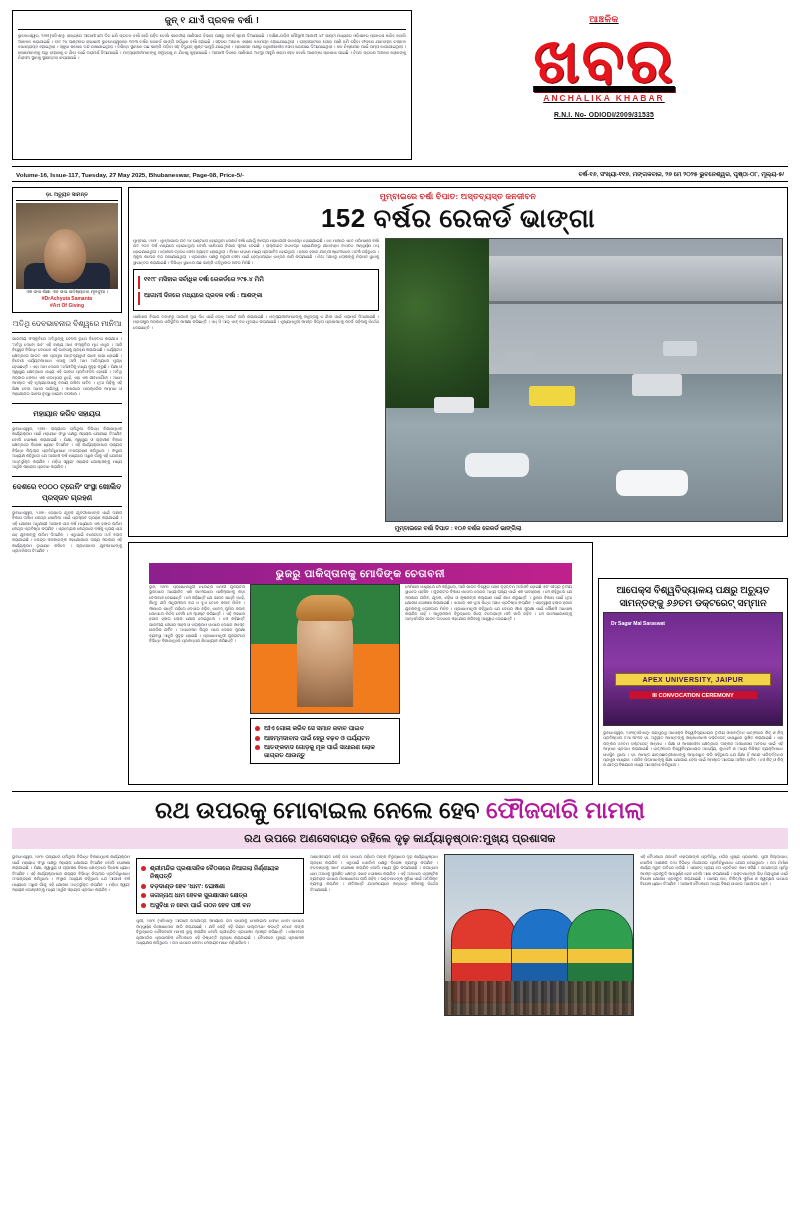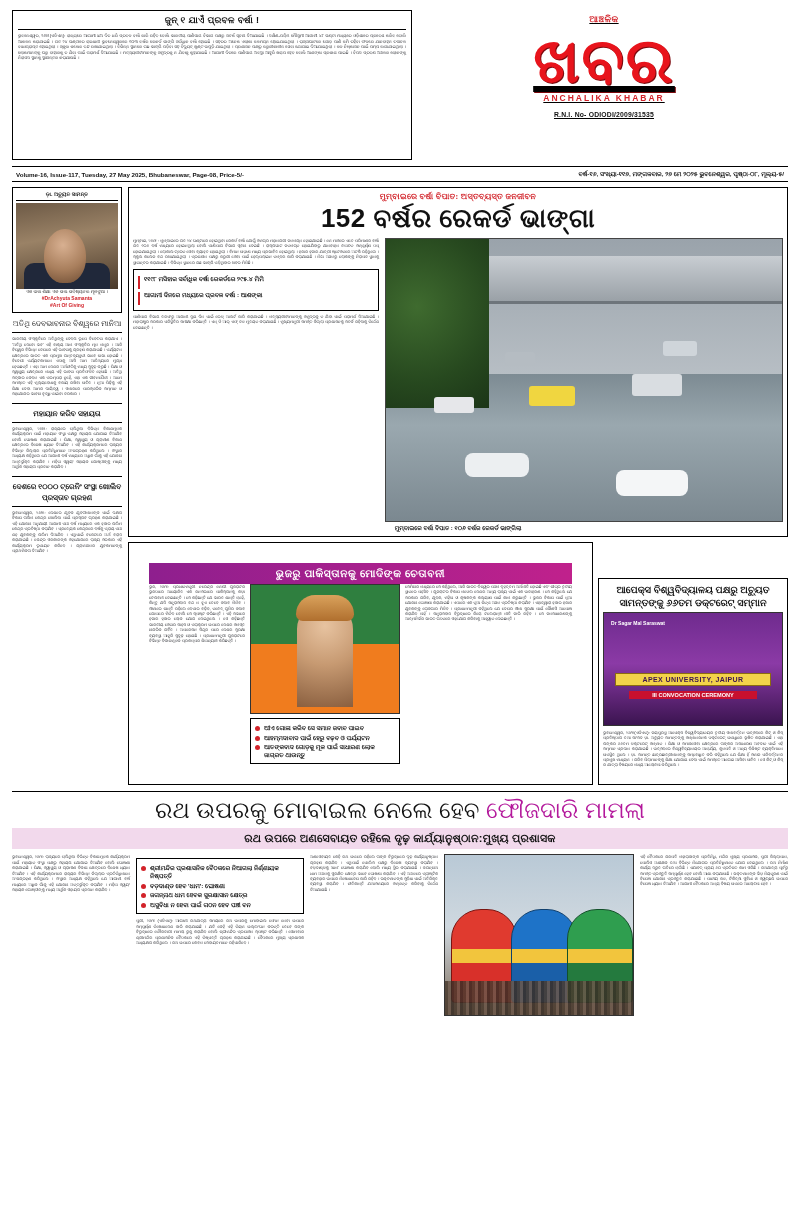--- a/index.html
+++ b/index.html
@@ -211,21 +211,21 @@
     font-size:7px; font-weight:bold; padding:2px 0; letter-spacing:.4px;
     border:1px solid #8b6b10;
   }
   .conv-photo .banner2{
     position:absolute; left:14%; right:14%; top:70%;
     background:#c8102e; color:#fff; text-align:center;
     font-size:5.6px; font-weight:bold; padding:1px 0;
   }
   
   .head-xxl{
-    font-size:23px; font-weight:normal; text-align:center; line-height:29px; color:#111;
+    font-size:23px; font-weight:bold; text-align:center; line-height:29px; color:#111;
   }
   .head-xxl .mag{ color:#b3189b; }
   .subband{
     background:#f2d9ec;
     color:#111; font-size:11px; font-weight:bold; text-align:center;
     padding:4px 0; margin-top:3px; letter-spacing:.2px;
   }
   .rath-photo{
     height:160px; border:1px solid #333; position:relative; overflow:hidden;
     background:linear-gradient(180deg,#b9c9d6 0%,#cfd8df 45%,#7d6b58 100%);

